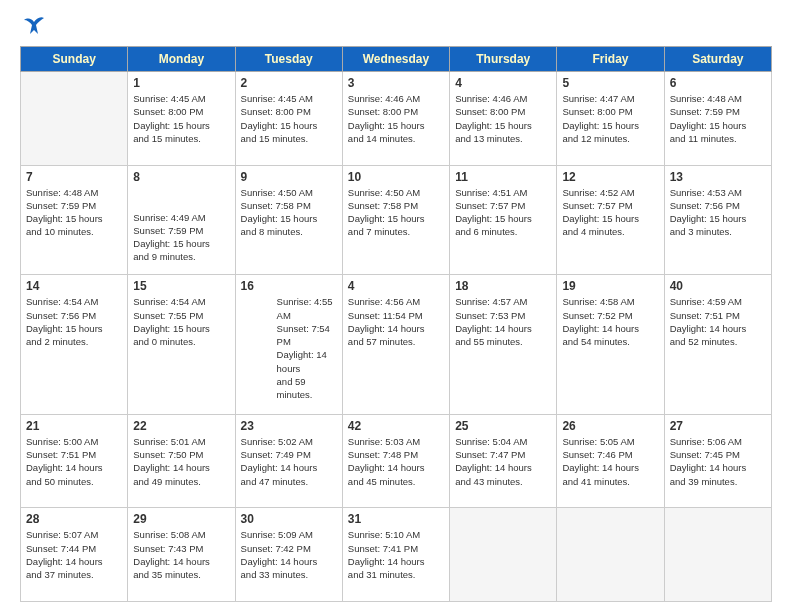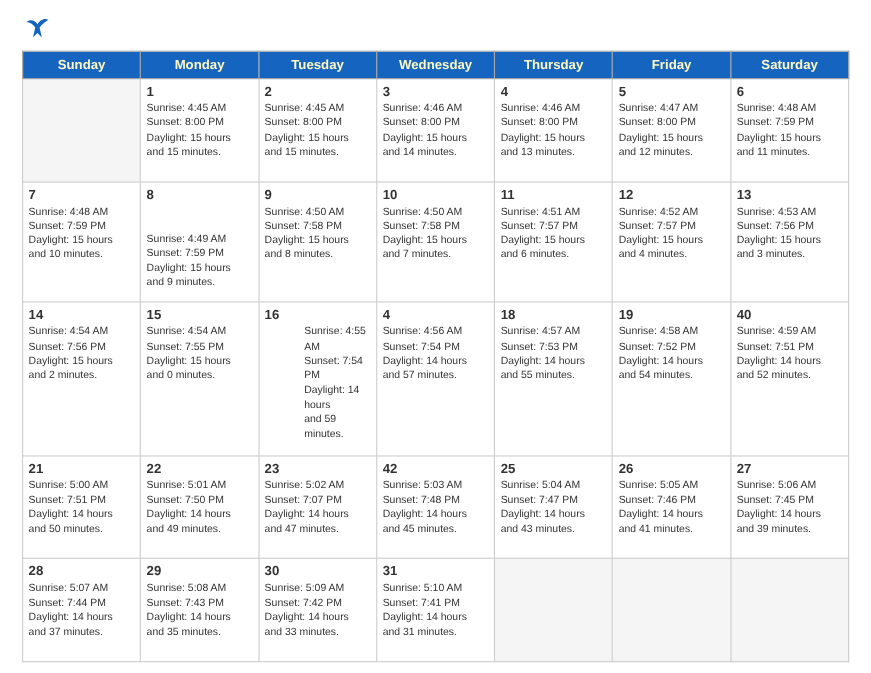--- a/index.html
+++ b/index.html
@@ -246,21 +246,21 @@
           <td>
             <span class="day-number">16</span>
             <div class="day-info" style="white-space: pre-line; margin-left: 36px;">Sunrise: 4:55 AM
 Sunset: 7:54 PM
 Daylight: 14 hours
 and 59 minutes.</div>
           </td>
           <td>
             <span class="day-number">4</span>
             <div class="day-info" style="white-space: pre-line;">Sunrise: 4:56 AM
-Sunset: 7:54 PM
+Sunset: 11:54 PM
 Daylight: 14 hours
 and 57 minutes.</div>
           </td>
           <td>
             <span class="day-number">18</span>
             <div class="day-info" style="white-space: pre-line;">Sunrise: 4:57 AM
 Sunset: 7:53 PM
 Daylight: 14 hours
 and 55 minutes.</div>
           </td>
@@ -290,21 +290,21 @@
           <td>
             <span class="day-number">22</span>
             <div class="day-info" style="white-space: pre-line;">Sunrise: 5:01 AM
 Sunset: 7:50 PM
 Daylight: 14 hours
 and 49 minutes.</div>
           </td>
           <td>
             <span class="day-number">23</span>
             <div class="day-info" style="white-space: pre-line;">Sunrise: 5:02 AM
-Sunset: 7:07 PM
+Sunset: 7:49 PM
 Daylight: 14 hours
 and 47 minutes.</div>
           </td>
           <td>
             <span class="day-number">42</span>
             <div class="day-info" style="white-space: pre-line;">Sunrise: 5:03 AM
 Sunset: 7:48 PM
 Daylight: 14 hours
 and 45 minutes.</div>
           </td>

